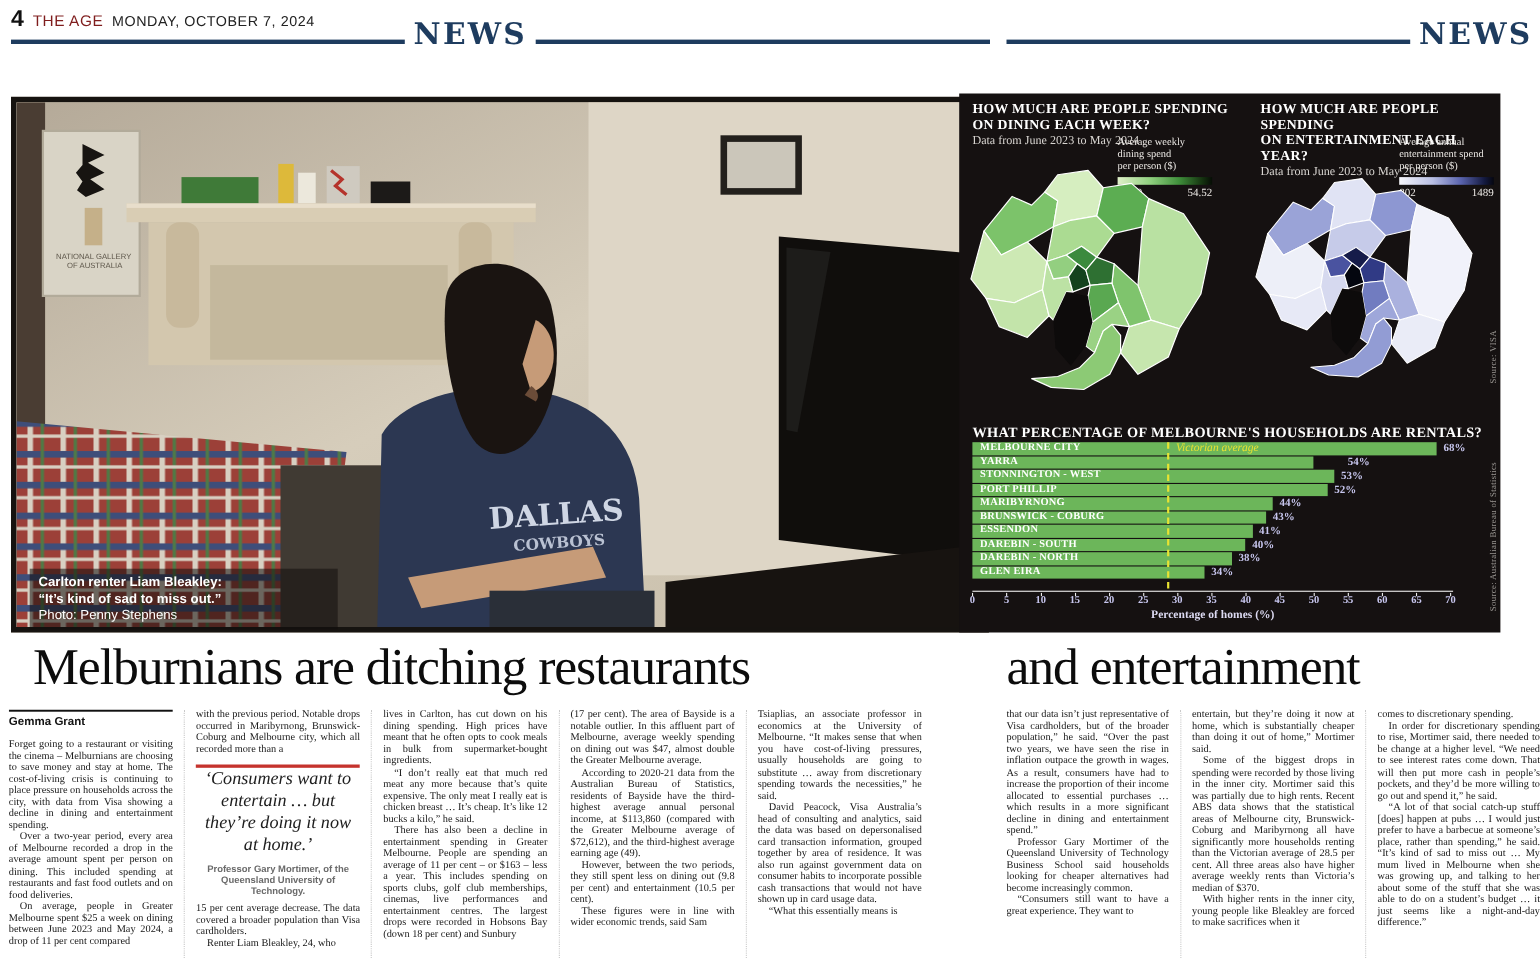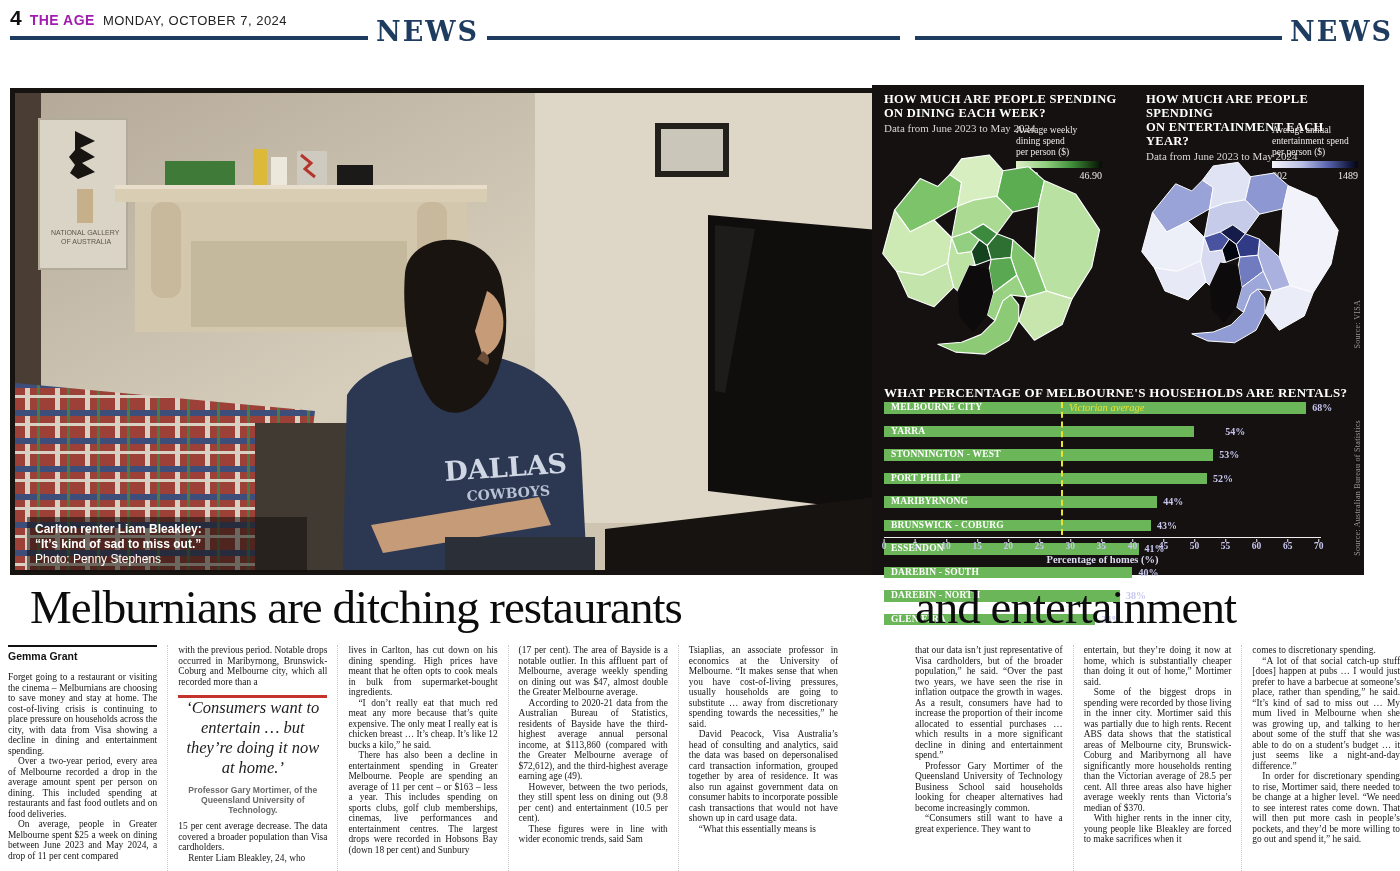--- a/index.html
+++ b/index.html
@@ -5,21 +5,21 @@
   * { margin:0; padding:0; box-sizing:border-box; }
   html,body { width:1400px; height:871px; background:#ffffff; overflow:hidden;
               font-family:"Liberation Serif", serif; }
   .abs { position:absolute; }
 
   
   #masthead { position:absolute; left:0; top:0; width:1400px; height:60px; }
   .mast-row { position:absolute; left:10px; top:6px; display:flex; align-items:baseline; gap:8px;
               font-family:"Liberation Sans", sans-serif; }
   .page-num { font-size:21px; font-weight:bold; color:#111; }
-  .mast-title { font-size:14px; font-weight:bold; letter-spacing:.5px; color:#a21caf; }
+  .mast-title { font-size:14px; font-weight:normal; letter-spacing:.5px; color:#7f1d1d; }
   .mast-date { font-size:13px; color:#222; letter-spacing:.5px; }
   .rule-navy { position:absolute; top:36px; height:4px; background:#1e3c5f; }
   .news-tag { position:absolute; top:16px; background:#fff; padding:0 8px;
               font-family:"DejaVu Serif", serif; font-weight:bold; font-size:27px;
               letter-spacing:2px; color:#1e3c5f; }
 
   
   #photo { position:absolute; left:10px; top:88px; width:889px; height:487px;
            background:#cfc6b4; border:5px solid #161310; }
   #photo svg { display:block; }
@@ -38,21 +38,21 @@
   .legend-bar { width:86px; height:7px; margin-top:3px; }
   .grad-dining { background:linear-gradient(90deg,#dff0c8 0%,#8fcf7e 35%,#3f8f3b 65%,#14310f 90%,#060c05 100%); }
   .grad-ent { background:linear-gradient(90deg,#f5f5fa 0%,#b9bfe4 35%,#5a64ae 65%,#141a40 90%,#05060f 100%); }
   .legend-nums { display:flex; justify-content:space-between; width:86px; margin-top:2px; font-size:10px; }
   .src-rot { position:absolute; right:2px; writing-mode:vertical-rl; transform:rotate(180deg);
              font-size:8px; color:#9a9793; letter-spacing:.3px; }
 
   
   #rentals-title { position:absolute; left:12px; top:300px; font-size:13px; font-weight:bold; letter-spacing:.3px; }
   #rentals-bars { position:absolute; left:12px; top:317px; width:470px; height:136px; }
-  .bar-row { position:relative; height:11.5px; margin-bottom:12px;text-align:right; }
+  .bar-row { position:relative; height:11.5px; margin-bottom:1px;text-align:right; }
   .bar { position:relative; height:11.5px; }
   .bar-label { position:absolute; left:7px; top:0; font-size:9.5px; font-weight:bold; color:#fff;
                line-height:11.5px; letter-spacing:.2px; white-space:nowrap; }
   .bar-value { position:absolute; top:0; font-size:10px; font-weight:bold; color:#c7c6ee; line-height:11.5px; }
   #ref-line { position:absolute; top:0; height:133px; border-left:2px dashed #e8e332; }
   #ref-label { position:absolute; top:0; font-size:10.5px; font-style:italic; color:#e8e332; line-height:11.5px; white-space:nowrap; }
   #rentals-axisline { position:absolute; left:12px; top:452px; width:437px; height:1px; background:#efefef; }
   #rentals-axis { position:absolute; left:12px; top:454px; width:460px; height:14px; }
   .tick { position:absolute; top:2px; transform:translateX(-50%); font-size:9.5px; font-weight:bold; color:#c7c6ee; }
   .tick-mark { position:absolute; top:-2px; left:50%; width:1px; height:3px; background:#efefef; }
@@ -179,21 +179,21 @@
   </div>
   <div class="legend" style="left:144px; top:40px;">
     <div>
         <p>Average weekly</p>
         <p>dining spend</p>
         <p>per person ($)</p>
       </div>
     <div class="legend-bar grad-dining"></div>
     <div class="legend-nums">
       <span>20.60</span>
-      <span>46.90</span>
+      <span>54.52</span>
     </div>
   </div>
   <svg class="abs" style="left:4px; top:64px;" width="248" height="212" viewBox="0 0 250 215">
       <path d="M18,62 L44,30 L62,38 L74,26 L86,34 L82,58 L58,72 L34,84 Z" fill="#7cc36a" stroke="#ffffff" stroke-width="1.1" stroke-linejoin="round"></path>
       <path d="M74,26 L86,10 L114,6 L128,22 L122,48 L98,52 L82,58 L86,34 Z" fill="#d6eec0" stroke="#ffffff" stroke-width="1.1" stroke-linejoin="round"></path>
       <path d="M128,22 L154,18 L170,32 L164,58 L138,64 L122,48 Z" fill="#5cad52" stroke="#ffffff" stroke-width="1.1" stroke-linejoin="round"></path>
       <path d="M6,106 L18,62 L34,84 L58,72 L76,90 L72,116 L46,128 L20,124 Z" fill="#cde9b4" stroke="#ffffff" stroke-width="1.1" stroke-linejoin="round"></path>
       <path d="M20,124 L46,128 L72,116 L78,140 L58,160 L32,150 Z" fill="#c3e4aa" stroke="#ffffff" stroke-width="1.1" stroke-linejoin="round"></path>
       <path d="M170,32 L202,46 L226,82 L218,120 L198,152 L172,144 L160,112 L164,58 Z" fill="#b9e1a2" stroke="#ffffff" stroke-width="1.1" stroke-linejoin="round"></path>
       <path d="M198,152 L172,144 L152,150 L144,174 L160,194 L188,178 Z" fill="#c6e6ae" stroke="#ffffff" stroke-width="1.1" stroke-linejoin="round"></path>
@@ -397,17 +397,17 @@
   <div class="col">
     <div class="paras">
         <p>entertain, but they’re doing it now at home, which is substantially cheaper than doing it out of home,” Mortimer said.</p>
         <p>Some of the biggest drops in spending were recorded by those living in the inner city. Mortimer said this was partially due to high rents. Recent ABS data shows that the statistical areas of Melbourne city, Brunswick-Coburg and Maribyrnong all have significantly more households renting than the Victorian average of 28.5 per cent. All three areas also have higher average weekly rents than Victoria’s median of $370.</p>
         <p>With higher rents in the inner city, young people like Bleakley are forced to make sacrifices when it</p>
       </div>
   </div>
   <div class="col">
     <div class="paras">
         <p>comes to discretionary spending.</p>
+        <p>In order for discretionary spending to rise, Mortimer said, there needed to be change at a higher level. “We need to see interest rates come down. That will then put more cash in people’s pockets, and they’d be more willing to go out and spend it,” he said.</p>
         <p>“A lot of that social catch-up stuff [does] happen at pubs … I would just prefer to have a barbecue at someone’s place, rather than spending,” he said. “It’s kind of sad to miss out … My mum lived in Melbourne when she was growing up, and talking to her about some of the stuff that she was able to do on a student’s budget … it just seems like a night-and-day difference.”</p>
-        <p>In order for discretionary spending to rise, Mortimer said, there needed to be change at a higher level. “We need to see interest rates come down. That will then put more cash in people’s pockets, and they’d be more willing to go out and spend it,” he said.</p>
       </div>
   </div>
 </div>
 
 </body></html>

